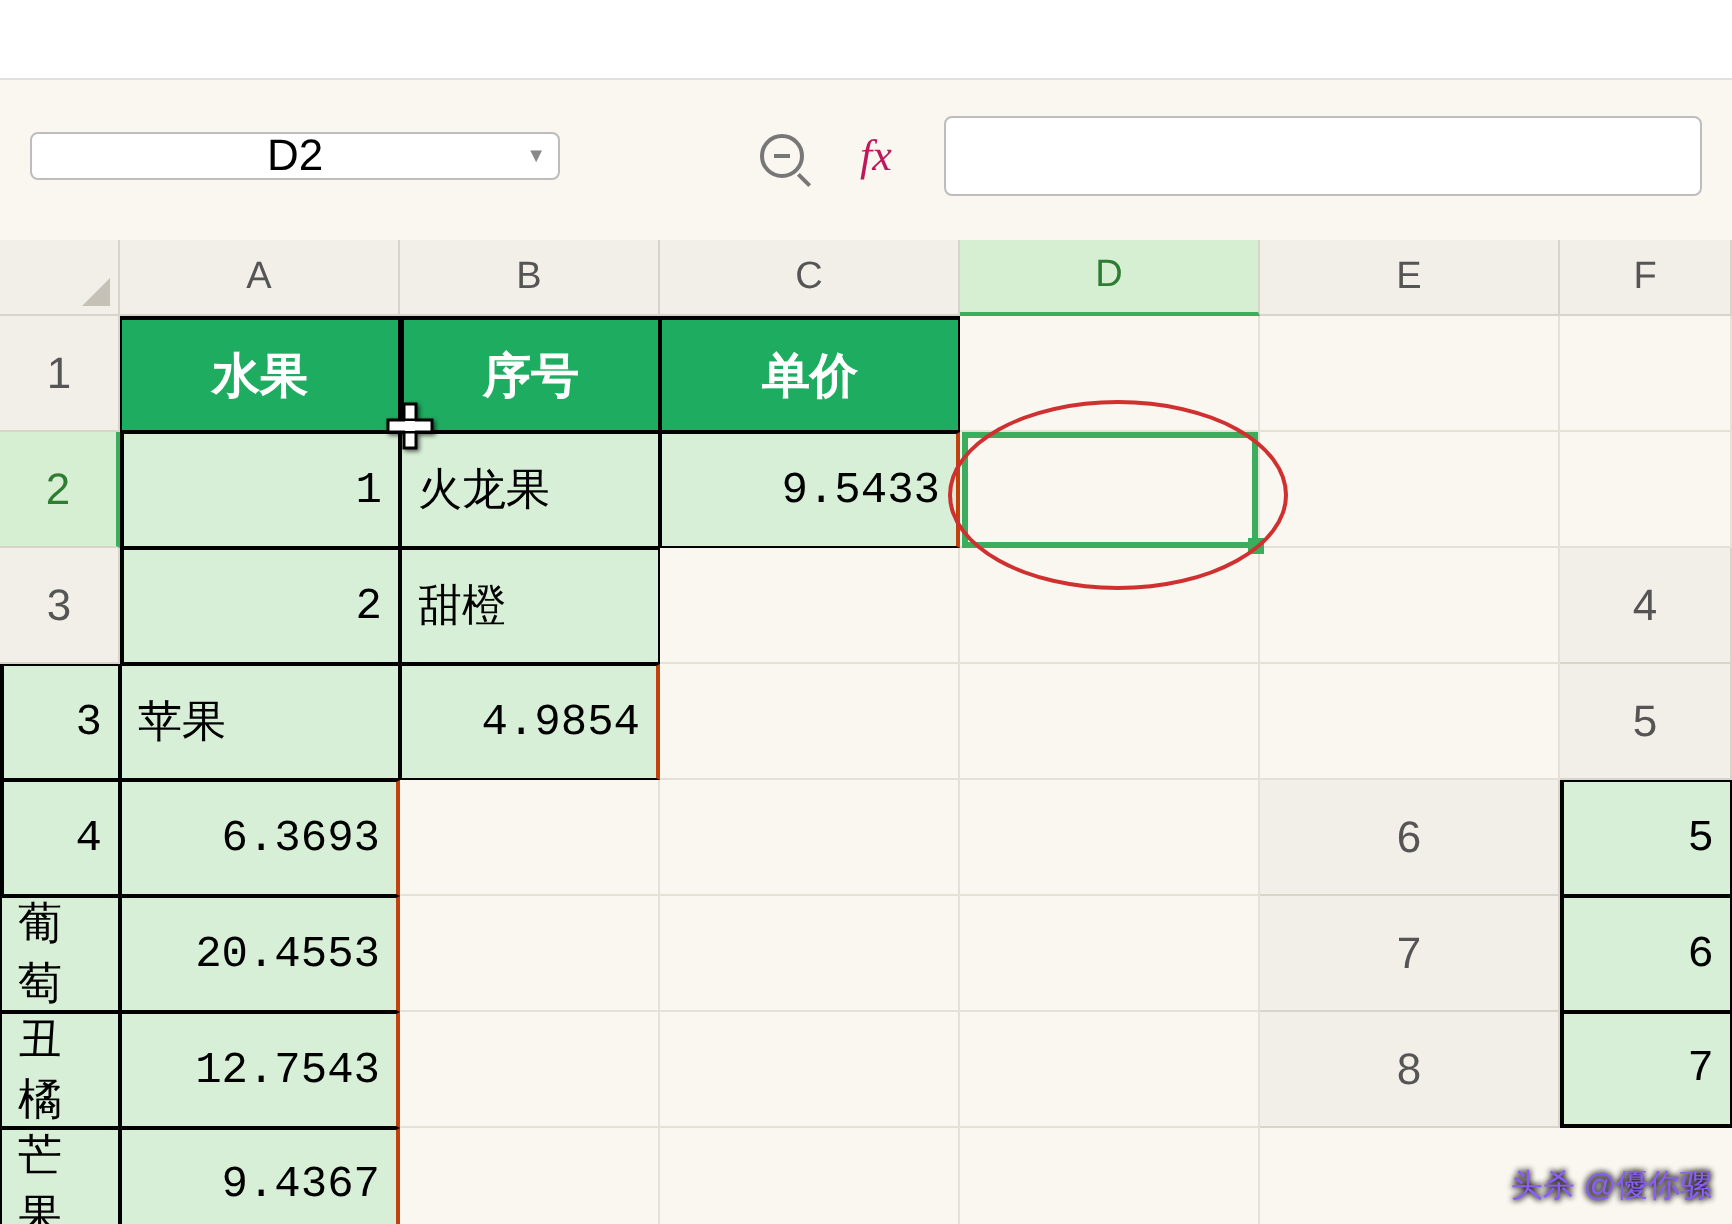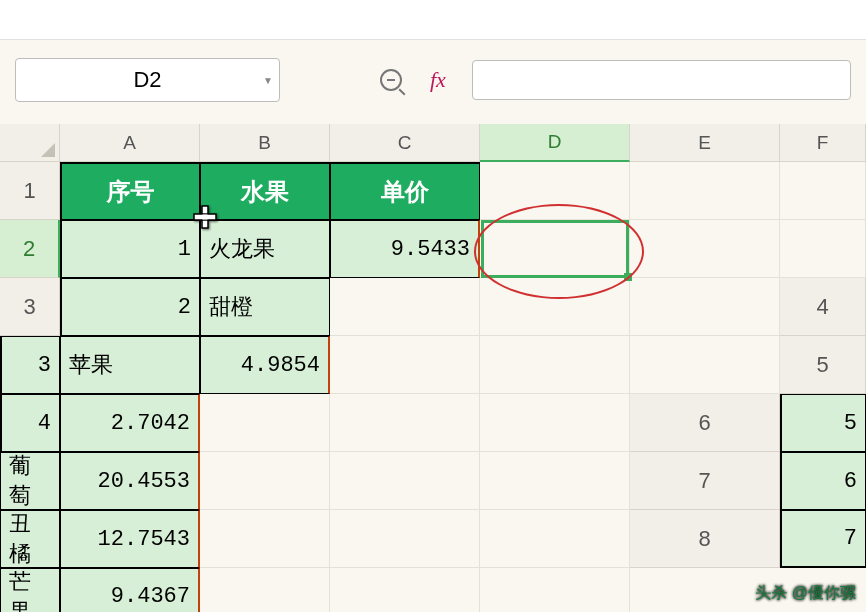--- a/index.html
+++ b/index.html
@@ -1,19 +1,19 @@
 <!DOCTYPE html>
 <html><head>
   <meta charset="utf-8">
   <style>
     * { box-sizing: border-box; margin: 0; padding: 0; }
     body { font-family: "Segoe UI", Arial, sans-serif; background: #faf6f0; width: 866px; height: 612px; overflow: hidden; }
     .ribbon-area { height: 40px; background: #fff; border-bottom: 1px solid #e0e0e0; }
     .formula-bar { display: flex; align-items: center; padding: 18px 15px 22px 15px; gap: 20px; background: #faf6f0; }
-    .name-box { width: 265px; height: 44px; border: 1px solid #bdbdbd; border-radius: 4px; display: flex; align-items: center; justify-content: center; font-size: 22px; font-family: "Segoe UI", Arial; position: relative; background: #fff; }
+    .name-box { width: 265px; height: 24px; border: 1px solid #bdbdbd; border-radius: 4px; display: flex; align-items: center; justify-content: center; font-size: 22px; font-family: "Segoe UI", Arial; position: relative; background: #fff; }
     .name-box-dd { position: absolute; right: 6px; color: #888; font-size: 10px; }
     .zoom-out-icon { display: inline-block; width: 22px; height: 22px; border: 2px solid #777; border-radius: 50%; position: relative; margin-left: 80px; }
     .zoom-out-icon::before { content: ""; position: absolute; left: 5px; right: 5px; top: 8px; border-top: 2px solid #777; }
     .zoom-out-icon::after { content: ""; position: absolute; width: 8px; height: 2px; background: #777; bottom: -4px; right: -6px; transform: rotate(45deg); }
     .fx-label { font-family: "Segoe Script", cursive; font-style: italic; font-size: 22px; color: #be185d; margin-left: 8px; }
     .formula-input { flex: 1; height: 40px; border: 1px solid #bdbdbd; border-radius: 4px; background: #fff; margin-left: 6px; }
     .grid { display: grid; grid-template-columns: 60px 140px 130px 150px 150px 150px 86px; position: relative; }
     .corner, .colh, .rowh { background: #f2efe9; display: flex; align-items: center; justify-content: center; font-size: 19px; color: #555; height: 38px; border-right: 1px solid #d8d4ca; border-bottom: 1px solid #d8d4ca; }
     .colh { font-weight: 400; }
     .colh.selected { background: #d6eed1; color: #2e7d32; border-bottom: 2px solid #3bad5c; font-weight: 500; }
@@ -30,21 +30,21 @@
     .td.lj { justify-content: flex-start; font-family: "Microsoft YaHei", sans-serif; }
     .td.lcol { border-left: 2px solid #000; }
     .td.rcol { border-right: 2px solid #c2410c; }
     .td.brow { border-bottom: 2px solid #000; }
     .sel-box { position: absolute; border: 3px solid #3bad5c; pointer-events: none; }
     .sel-box.active { left: 481px; top: 96px; width: 148px; height: 58px; }
     .sel-handle { position: absolute; width: 8px; height: 8px; background: #3bad5c; left: 624px; top: 149px; }
     .ellipse { position: absolute; border: 2px solid #d03030; border-radius: 50%; width: 170px; height: 95px; left: 474px; top: 80px; pointer-events: none; }
     .cursor-cross { position: absolute; left: 192px; top: 80px; z-index: 10; pointer-events: none; }
     .cursor-cross svg { filter: drop-shadow(1px 1px 1px rgba(0,0,0,0.6)); }
-    .watermark { position: absolute; right: 10px; bottom: 8px; font-size: 16px; color: #15803d; font-family: "Microsoft YaHei", sans-serif; text-shadow: 0 0 3px #000, 0 0 3px #000; }
+    .watermark { position: absolute; right: 10px; bottom: 8px; font-size: 16px; color: #8b5cf6; font-family: "Microsoft YaHei", sans-serif; text-shadow: 0 0 3px #000, 0 0 3px #000; }
   </style>
 </head>
 <body>
 
 <div class="ribbon-area"></div>
 
 <div class="formula-bar">
   <div class="name-box">
     <span>D2</span>
     <span class="name-box-dd">▼</span>
@@ -57,22 +57,22 @@
 <div class="grid">
   <div class="corner"></div>
   <div class="colh">A</div>
   <div class="colh">B</div>
   <div class="colh">C</div>
   <div class="colh selected">D</div>
   <div class="colh">E</div>
   <div class="colh">F</div>
 
   <div class="rowh">1</div>
+  <div class="th th-top">水果</div>
   <div class="th th-first th-top">序号</div>
-  <div class="th th-top">水果</div>
   <div class="th th-top">单价</div>
   <div class="cell"></div>
   <div class="cell"></div>
   <div class="cell"></div>
 
   <div class="rowh selected">2</div>
   <div class="td rj lcol">1</div>
   <div class="td lj">火龙果</div>
   <div class="td rj rcol">9.5433</div>
   <div class="cell"></div>
@@ -89,21 +89,21 @@
   <div class="rowh">4</div>
   <div class="td rj lcol">3</div>
   <div class="td lj">苹果</div>
   <div class="td rj rcol">4.9854</div>
   <div class="cell"></div>
   <div class="cell"></div>
   <div class="cell"></div>
 
   <div class="rowh">5</div>
   <div class="td rj lcol">4</div>
-  <div class="td rj rcol">2.7042</div>
+  <div class="td rj rcol">6.3693</div>
   <div class="cell"></div>
   <div class="cell"></div>
   <div class="cell"></div>
 
   <div class="rowh">6</div>
   <div class="td rj lcol">5</div>
   <div class="td lj">葡萄</div>
   <div class="td rj rcol">20.4553</div>
   <div class="cell"></div>
   <div class="cell"></div>

